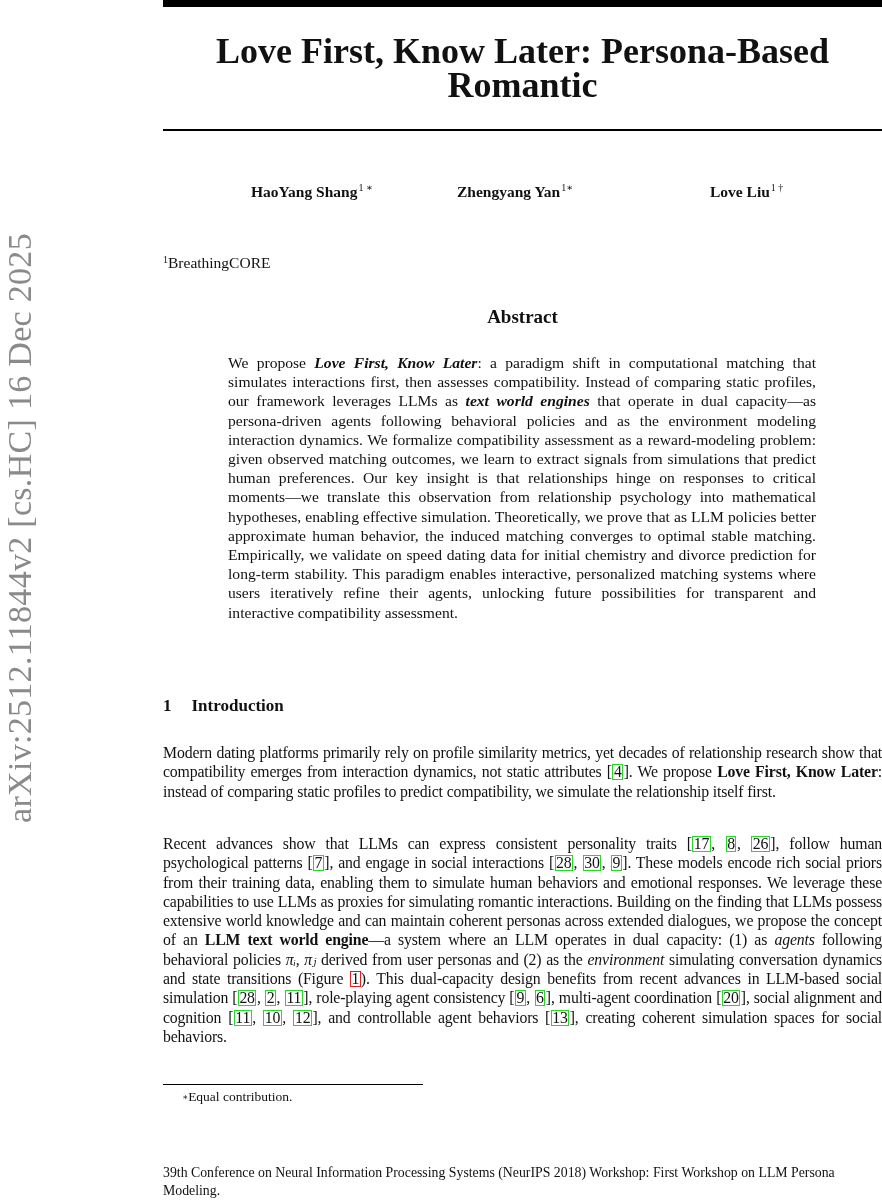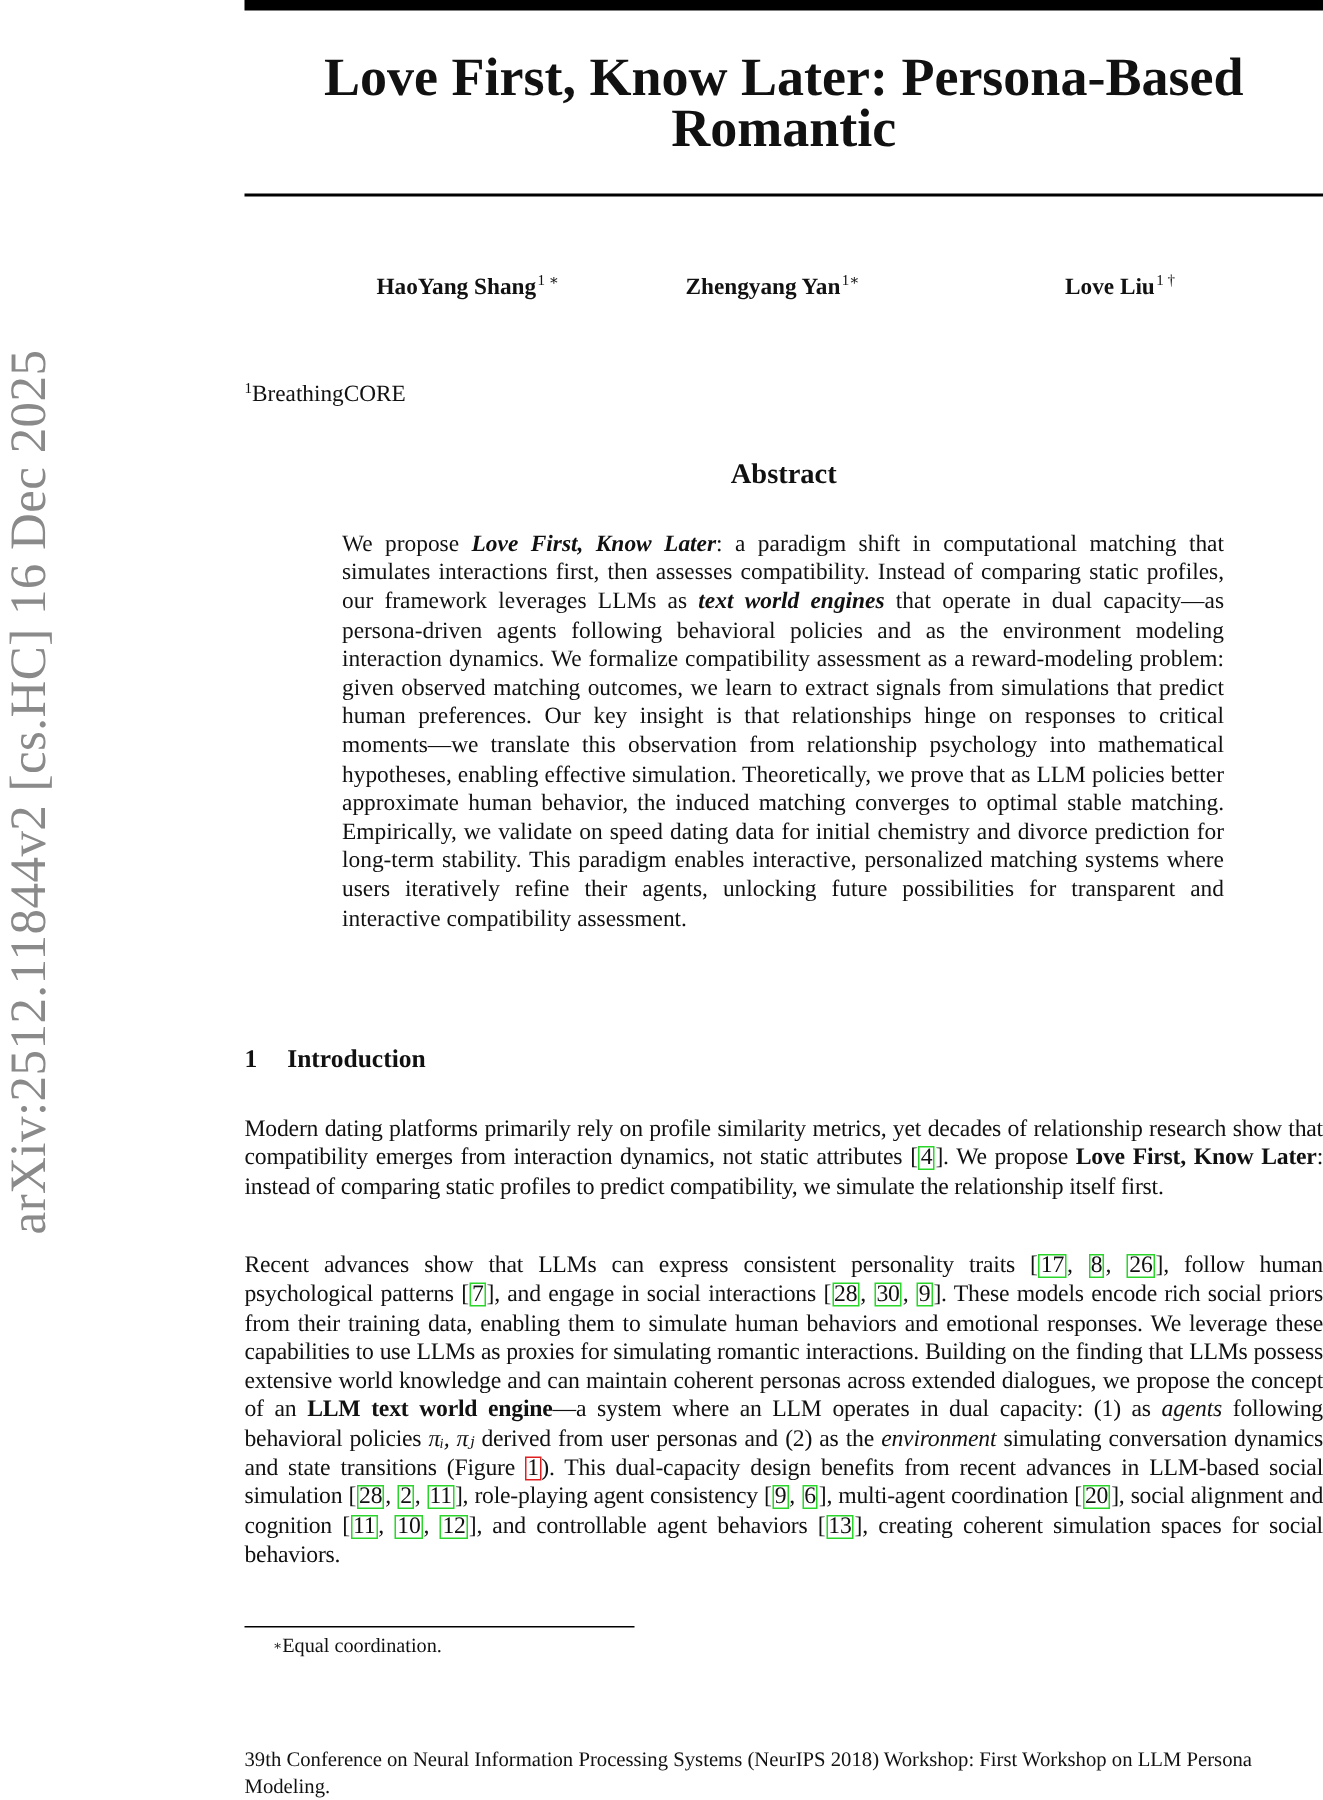--- a/index.html
+++ b/index.html
@@ -63,16 +63,16 @@
 <div class="abstract"><span>We propose </span><b><i>Love First, Know Later</i></b><span>: a paradigm shift in computational matching that simulates interactions first, then assesses compatibility. Instead of comparing static profiles, our framework leverages LLMs as </span><b><i>text world engines</i></b><span> that operate in dual capacity—as persona-driven agents following behavioral policies and as the environment modeling interaction dynamics. We formalize compatibility assessment as a reward-modeling problem: given observed matching outcomes, we learn to extract signals from simulations that predict human preferences. Our key insight is that relationships hinge on responses to critical moments—we translate this observation from relationship psychology into mathematical hypotheses, enabling effective simulation. Theoretically, we prove that as LLM policies better approximate human behavior, the induced matching converges to optimal stable matching. Empirically, we validate on speed dating data for initial chemistry and divorce prediction for long-term stability. This paradigm enables interactive, personalized matching systems where users iteratively refine their agents, unlocking future possibilities for transparent and interactive compatibility assessment.</span></div>
 
 <div class="sec-head"><span class="num">1</span><span>Introduction</span></div>
 
 <div class="para p1"><span>Modern dating platforms primarily rely on profile similarity metrics, yet decades of relationship research show that compatibility emerges from interaction dynamics, not static attributes [</span><a class="cite">4</a><span>]. We propose </span><b>Love First, Know Later</b><span>: instead of comparing static profiles to predict compatibility, we simulate the relationship itself first.</span></div>
 
 <div class="para p2"><span>Recent advances show that LLMs can express consistent personality traits [</span><a class="cite">17</a>, <a class="cite">8</a>, <a class="cite">26</a><span>], follow human psychological patterns [</span><a class="cite">7</a><span>], and engage in social interactions [</span><a class="cite">28</a>, <a class="cite">30</a>, <a class="cite">9</a><span>]. These models encode rich social priors from their training data, enabling them to simulate human behaviors and emotional responses. We leverage these capabilities to use LLMs as proxies for simulating romantic interactions. Building on the finding that LLMs possess extensive world knowledge and can maintain coherent personas across extended dialogues, we propose the concept of an </span><b>LLM text world engine</b><span>—a system where an LLM operates in dual capacity: (1) as </span><i>agents</i><span> following behavioral policies </span><span class="math">πᵢ, πⱼ</span><span> derived from user personas and (2) as the </span><i>environment</i><span> simulating conversation dynamics and state transitions (Figure </span><a class="cite-fig">1</a><span>). This dual-capacity design benefits from recent advances in LLM-based social simulation [</span><a class="cite">28</a>, <a class="cite">2</a>, <a class="cite">11</a><span>], role-playing agent consistency [</span><a class="cite">9</a>, <a class="cite">6</a><span>], multi-agent coordination [</span><a class="cite">20</a><span>], social alignment and cognition [</span><a class="cite">11</a>, <a class="cite">10</a>, <a class="cite">12</a><span>], and controllable agent behaviors [</span><a class="cite">13</a><span>], creating coherent simulation spaces for social behaviors.</span></div>
 
 <div class="fn-rule"></div>
 <div class="footnotes">
-  <div><sup>∗</sup><span>Equal coordination.</span></div>
+  <div><sup>∗</sup><span>Equal contribution.</span></div>
 </div>
 
 <div class="venue">39th Conference on Neural Information Processing Systems (NeurIPS 2018) Workshop: First Workshop on LLM Persona Modeling.</div>
 
 </body></html>

